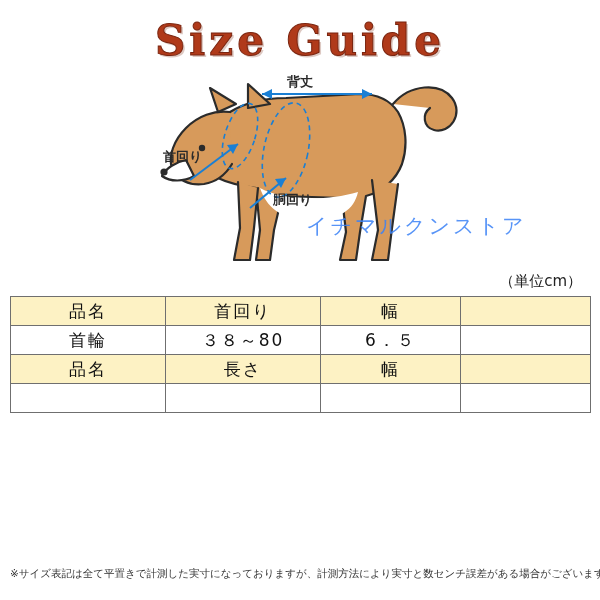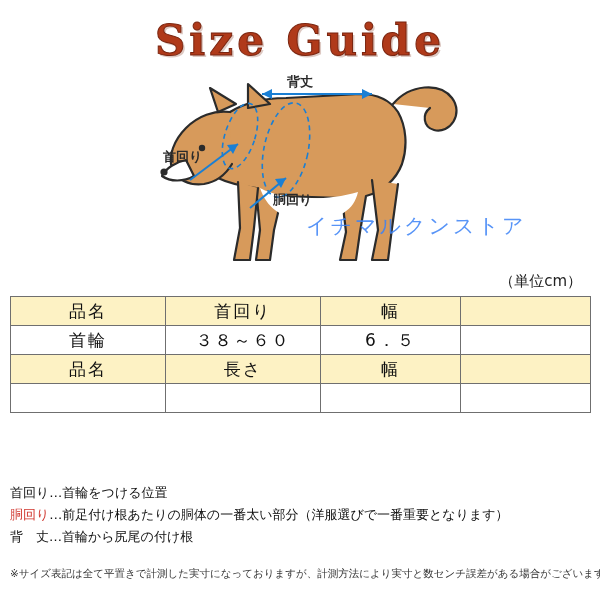--- a/index.html
+++ b/index.html
@@ -220,46 +220,35 @@
     </colgroup>
     <tbody>
       <tr class="head">
         <td>品名</td>
         <td>首回り</td>
         <td>幅</td>
         <td></td>
       </tr>
       <tr>
         <td>首輪</td>
-        <td>３８～６０</td>
+        <td>３８～80</td>
         <td>6．５</td>
         <td></td>
       </tr>
       <tr class="head">
         <td>品名</td>
         <td>長さ</td>
         <td>幅</td>
         <td></td>
       </tr>
       <tr class="empty">
         <td></td>
         <td></td>
         <td></td>
         <td></td>
       </tr>
     </tbody>
   </table>
 
-  <div class="notes">
-    <div class="note-line">
-      <span class="key">首回り</span><span>…首輪をつける位置</span>
-    </div>
-    <div class="note-line accent">
-      <span class="key">胴回り</span><span>…前足付け根あたりの胴体の一番太い部分（洋服選びで一番重要となります）</span>
-    </div>
-    <div class="note-line">
-      <span class="key">背　丈</span><span>…首輪から尻尾の付け根</span>
-    </div>
-  </div>
 
   <div class="footnote">※サイズ表記は全て平置きで計測した実寸になっておりますが、計測方法により実寸と数センチ誤差がある場合がございます。</div>
 
 </div>
 
 </body></html>

